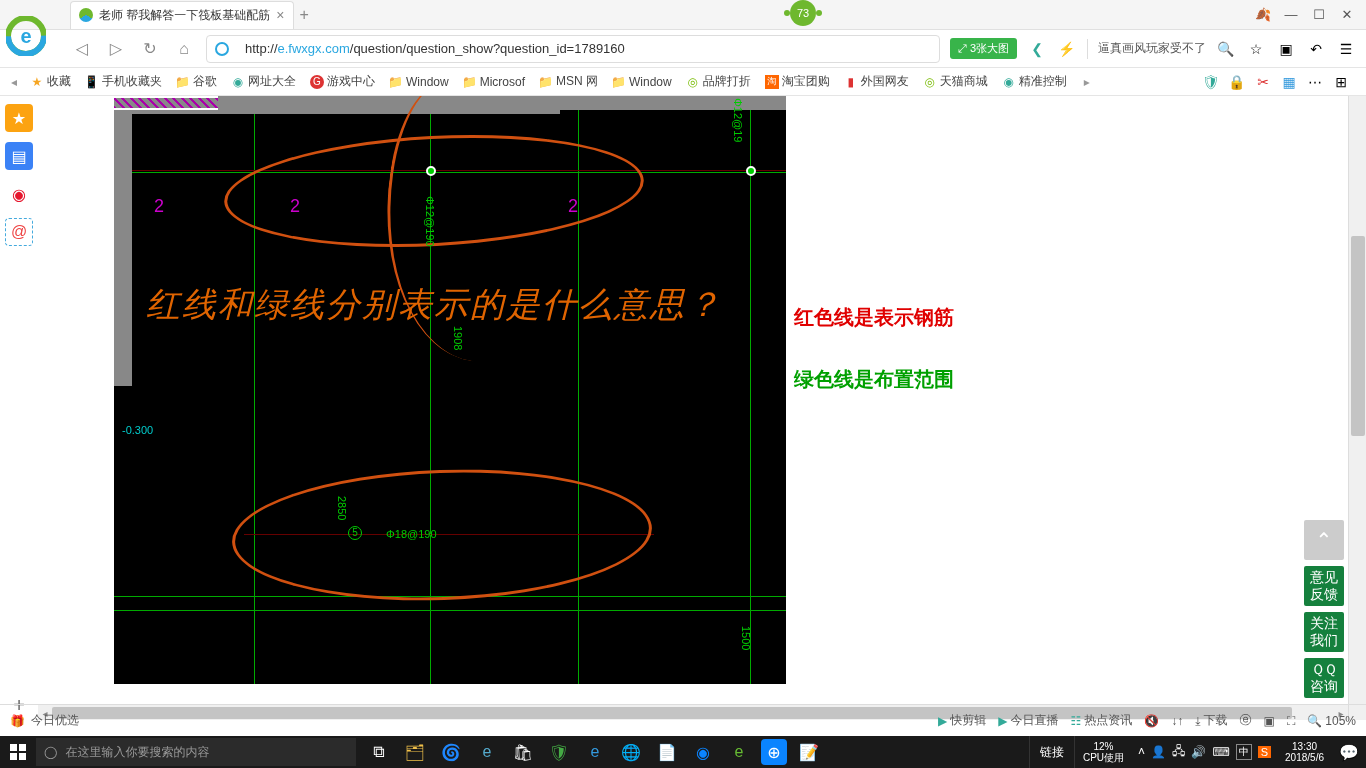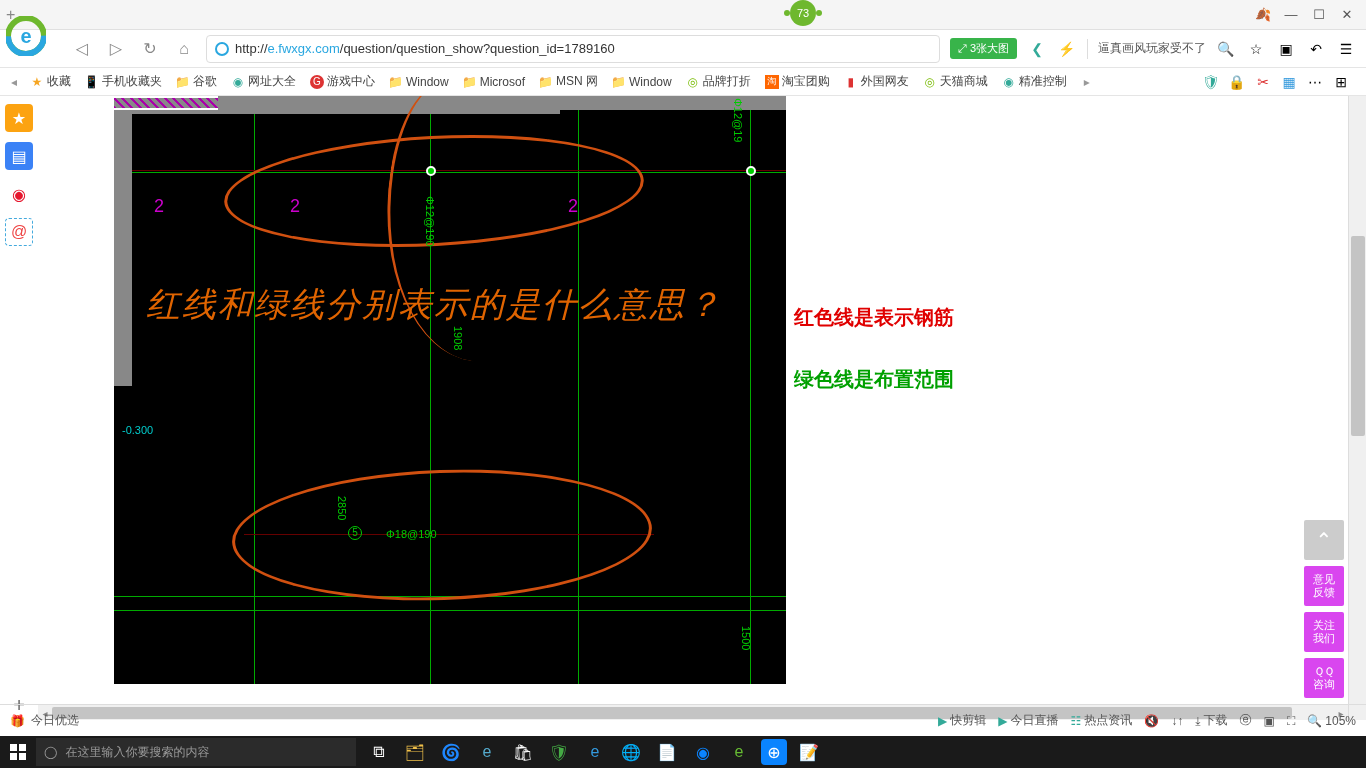--- a/index.html
+++ b/index.html
@@ -15,21 +15,21 @@
 .newtab { margin-left: 6px; font-size: 16px; color: #888; cursor: pointer; }
 .win-controls { margin-left: auto; display: flex; align-items: center; gap: 6px; padding-right: 8px; text-align: right; }
 .score-badge { width: 26px; height: 26px; border-radius: 50%; background: #6eb82e; color: #fff; display: flex; align-items: center; justify-content: center; font-size: 11px; margin-right: 430px; position: relative; top: -2px; }
 .score-badge::before, .score-badge::after { content:""; position:absolute; width:6px; height:6px; background:#6eb82e; border-radius:50%; top:10px;}
 .score-badge::before{left:-6px;} .score-badge::after{right:-6px;}
 .win-btn { width: 22px; height: 22px; display: flex; align-items: center; justify-content: center; color: #555; cursor: pointer; font-size: 13px; }
 
 
 .addrbar { height: 38px; display: flex; align-items: center; padding: 0 10px 0 70px; gap: 10px; border-bottom: 1px solid #e5e5e5; }
 .nav-btn { width: 24px; height: 24px; color: #888; display: flex; align-items: center; justify-content: center; font-size: 16px; cursor: pointer; }
-.url-field { flex: 1; height: 28px; border: 1px solid #ddd; border-radius: 4px; display: flex; align-items: center; padding: 0 8px; gap: 6px; }
+.url-field { flex: 1; height: 28px; border: 1px solid #ddd; border-radius: 4px; display: flex; align-items: center; padding: 0 8px; gap: 16px; }
 .url-icon { width: 14px; height: 14px; border: 2px solid #2aa7e0; border-radius: 50%; position: relative; }
 .url-text { font-size: 13px; color: #333; }
 .url-text .highlight { color: #2aa7e0; }
 .pic-btn { background: #38b44a; color: #fff; border-radius: 3px; padding: 3px 8px; font-size: 11px; display:flex; align-items:center; gap:3px;}
 .abar-icon { width: 20px; height: 20px; display: flex; align-items: center; justify-content: center; font-size: 14px; cursor: pointer; }
 .divider { width: 1px; height: 20px; background: #ddd; }
 .slogan { font-size: 12px; color: #555; }
 
 
 .bookbar { height: 28px; display: flex; align-items: center; padding: 0 6px; gap: 2px; border-bottom: 1px solid #e5e5e5; font-size: 12px; }
@@ -67,21 +67,21 @@
 
 .hscroll { position: absolute; left: 38px; right: 18px; bottom: 48px; height: 16px; background: #f0f0f0; border-top: 1px solid #ddd;}
 .hscroll .thumb { position: absolute; left: 14px; width: 1240px; height: 12px; top: 2px; background: #c4c4c4; border-radius: 2px;}
 .hscroll .arrow { position: absolute; width: 14px; height: 14px; top:1px; color:#888; font-size: 10px; display:flex; align-items:center; justify-content:center;}
 .vscroll { position: absolute; right: 0; top: 96px; bottom: 48px; width: 18px; background: #f0f0f0; border-left: 1px solid #ddd;}
 .vscroll .thumb { position: absolute; top: 140px; height: 200px; width: 14px; left: 2px; background: #c4c4c4; border-radius: 2px;}
 .addtab-btn { position: absolute; left: 6px; bottom: 50px; width: 26px; height: 26px; font-size: 20px; color: #666; display:flex; align-items:center; justify-content:center; cursor:pointer;}
 
 
 .float-right { position: absolute; right: 22px; bottom: 70px; display: flex; flex-direction: column; gap: 6px;}
-.float-btn { width: 40px; height: 40px; background: #d946ef; color: #fff; font-size: 11px; display: flex; align-items: center; justify-content: center; text-align: center; line-height: 1.2; cursor: pointer; border-radius: 2px;}
+.float-btn { width: 40px; height: 40px; background: #15803d; color: #fff; font-size: 14px; display: flex; align-items: center; justify-content: center; text-align: center; line-height: 1.2; cursor: pointer; border-radius: 2px;}
 .float-top { background: #ccc; }
 
 
 .statusbar { position: absolute; left: 0; right: 0; bottom: 32px; height: 32px; border-top: 1px solid #ddd; display: flex; align-items: center; padding: 0 10px; font-size: 12px; color: #555;}
 .st-left { display: flex; align-items: center; gap: 6px;}
 .st-right { margin-left: auto; display: flex; align-items: center; gap: 12px;}
 .st-item { display: flex; align-items: center; gap: 3px; cursor: pointer;}
 
 
 .taskbar { position: absolute; left: 0; right: 0; bottom: 0; height: 32px; background: #1a1a1a; display: flex; align-items: center; color: #fff; font-size: 12px;}
@@ -98,20 +98,25 @@
 </head>
 <body>
 
 <div class="titlebar">
   <div class="browser-logo">
     <svg viewBox="0 0 40 40">
         <circle cx="20" cy="20" r="18" fill="none" stroke="#6eb82e" stroke-width="6"></circle>
         <circle cx="20" cy="20" r="18" fill="none" stroke="#2aa7e0" stroke-width="6" stroke-dasharray="56 56"></circle>
         <text x="20" y="27" text-anchor="middle" fill="#2aa7e0" font-size="20" font-weight="bold">e</text>
       </svg>
+  </div>
+  <div class="tab">
+    <span class="favicon"></span>
+    <span>老师 帮我解答一下筏板基础配筋</span>
+    <span class="close">×</span>
   </div>
   <div class="newtab">+</div>
   <div class="win-controls">
     <div class="score-badge">73</div>
     <div class="win-btn">🍂</div>
     <div class="win-btn">—</div>
     <div class="win-btn">☐</div>
     <div class="win-btn">✕</div>
   </div>
 </div>
@@ -355,13 +360,34 @@
     <div class="tb-app">🛍</div>
     <div class="tb-app" style="color:#4a4">🛡</div>
     <div class="tb-app" style="color:#39d">e</div>
     <div class="tb-app" style="color:#39d">🌐</div>
     <div class="tb-app" style="color:#2b579a">📄</div>
     <div class="tb-app" style="color:#0a84ff">◉</div>
     <div class="tb-app" style="color:#6b3">e</div>
     <div class="tb-app" style="background:#0a84ff;color:#fff;width:26px;height:26px;border-radius:4px;margin:3px">⊕</div>
     <div class="tb-app" style="color:#f90">📝</div>
   </div>
+  <div class="tb-right">
+    <div class="tb-link">链接</div>
+    <div class="tb-cpu">
+      <span>12%</span>
+        <span>CPU使用</span>
+    </div>
+    <div class="tb-tray">
+      <span>˄</span>
+      <span>👤</span>
+      <span>🖧</span>
+      <span>🔊</span>
+      <span>⌨</span>
+      <span style="border:1px solid #888;padding:0 2px;font-size:10px">中</span>
+      <span style="background:#f60;padding:0 3px;font-size:11px">S</span>
+    </div>
+    <div class="tb-clock">
+      <span>13:30</span>
+        <span>2018/5/6</span>
+    </div>
+    <div class="tb-app">💬</div>
+  </div>
 </div>
 
 </body></html>

